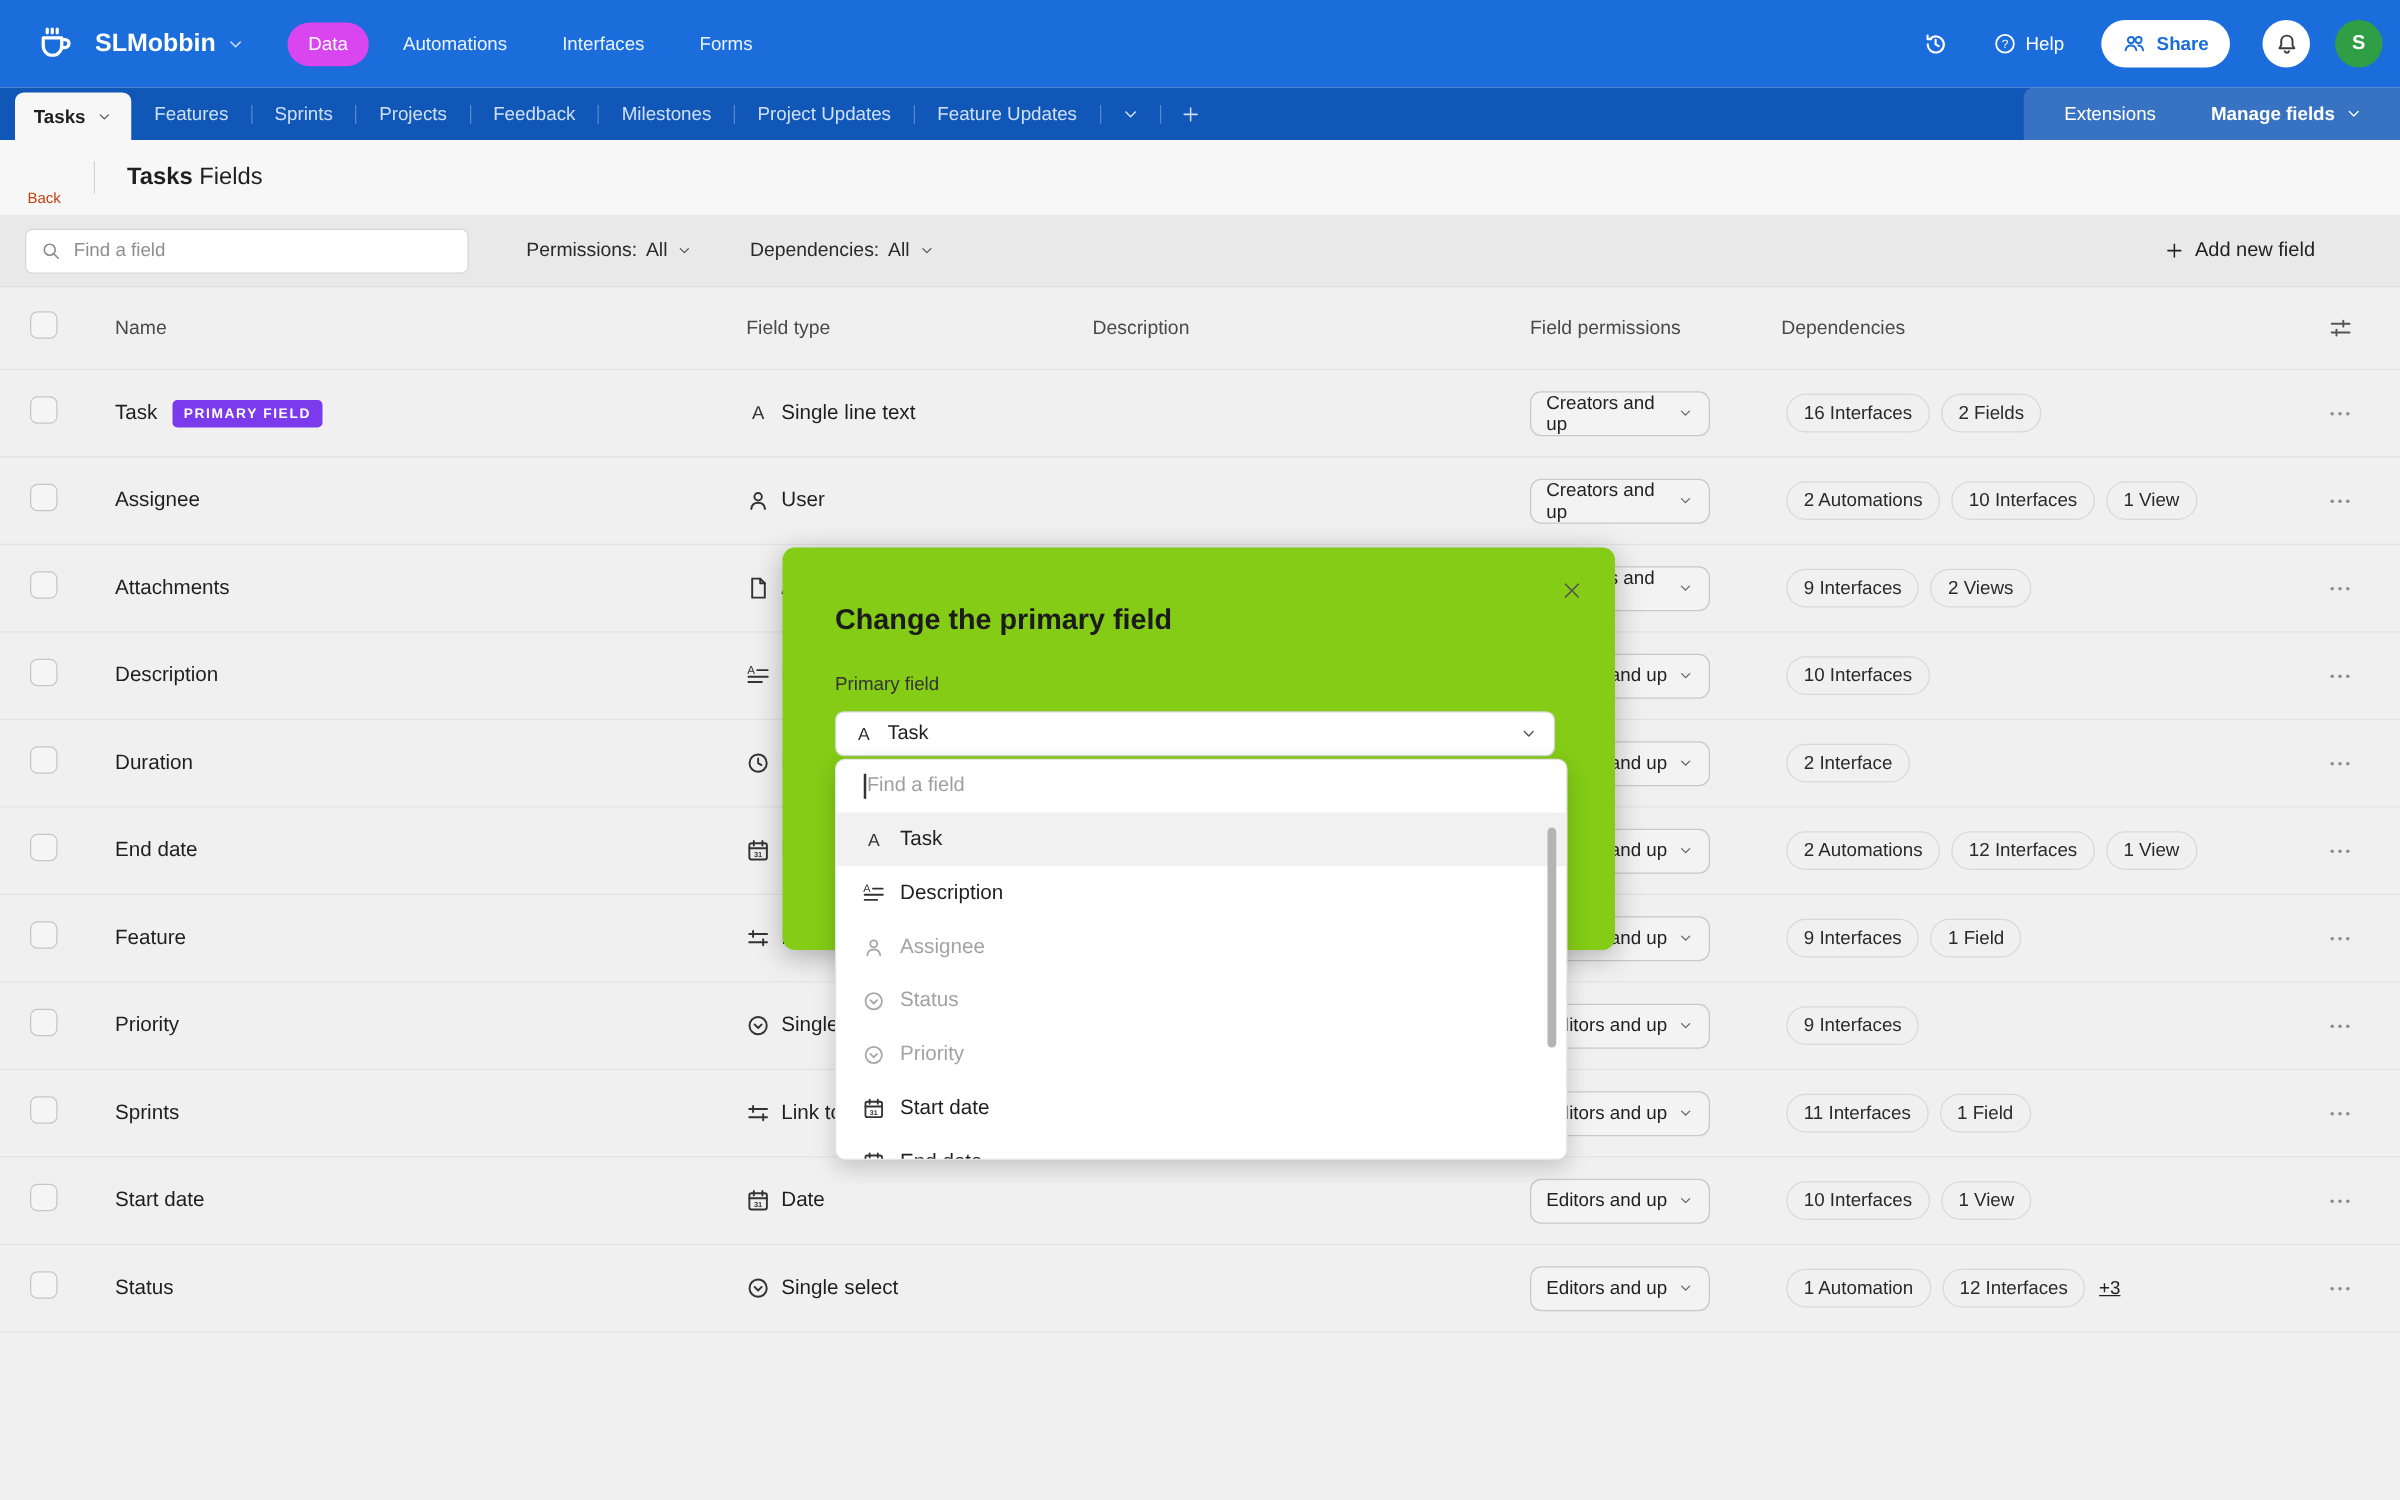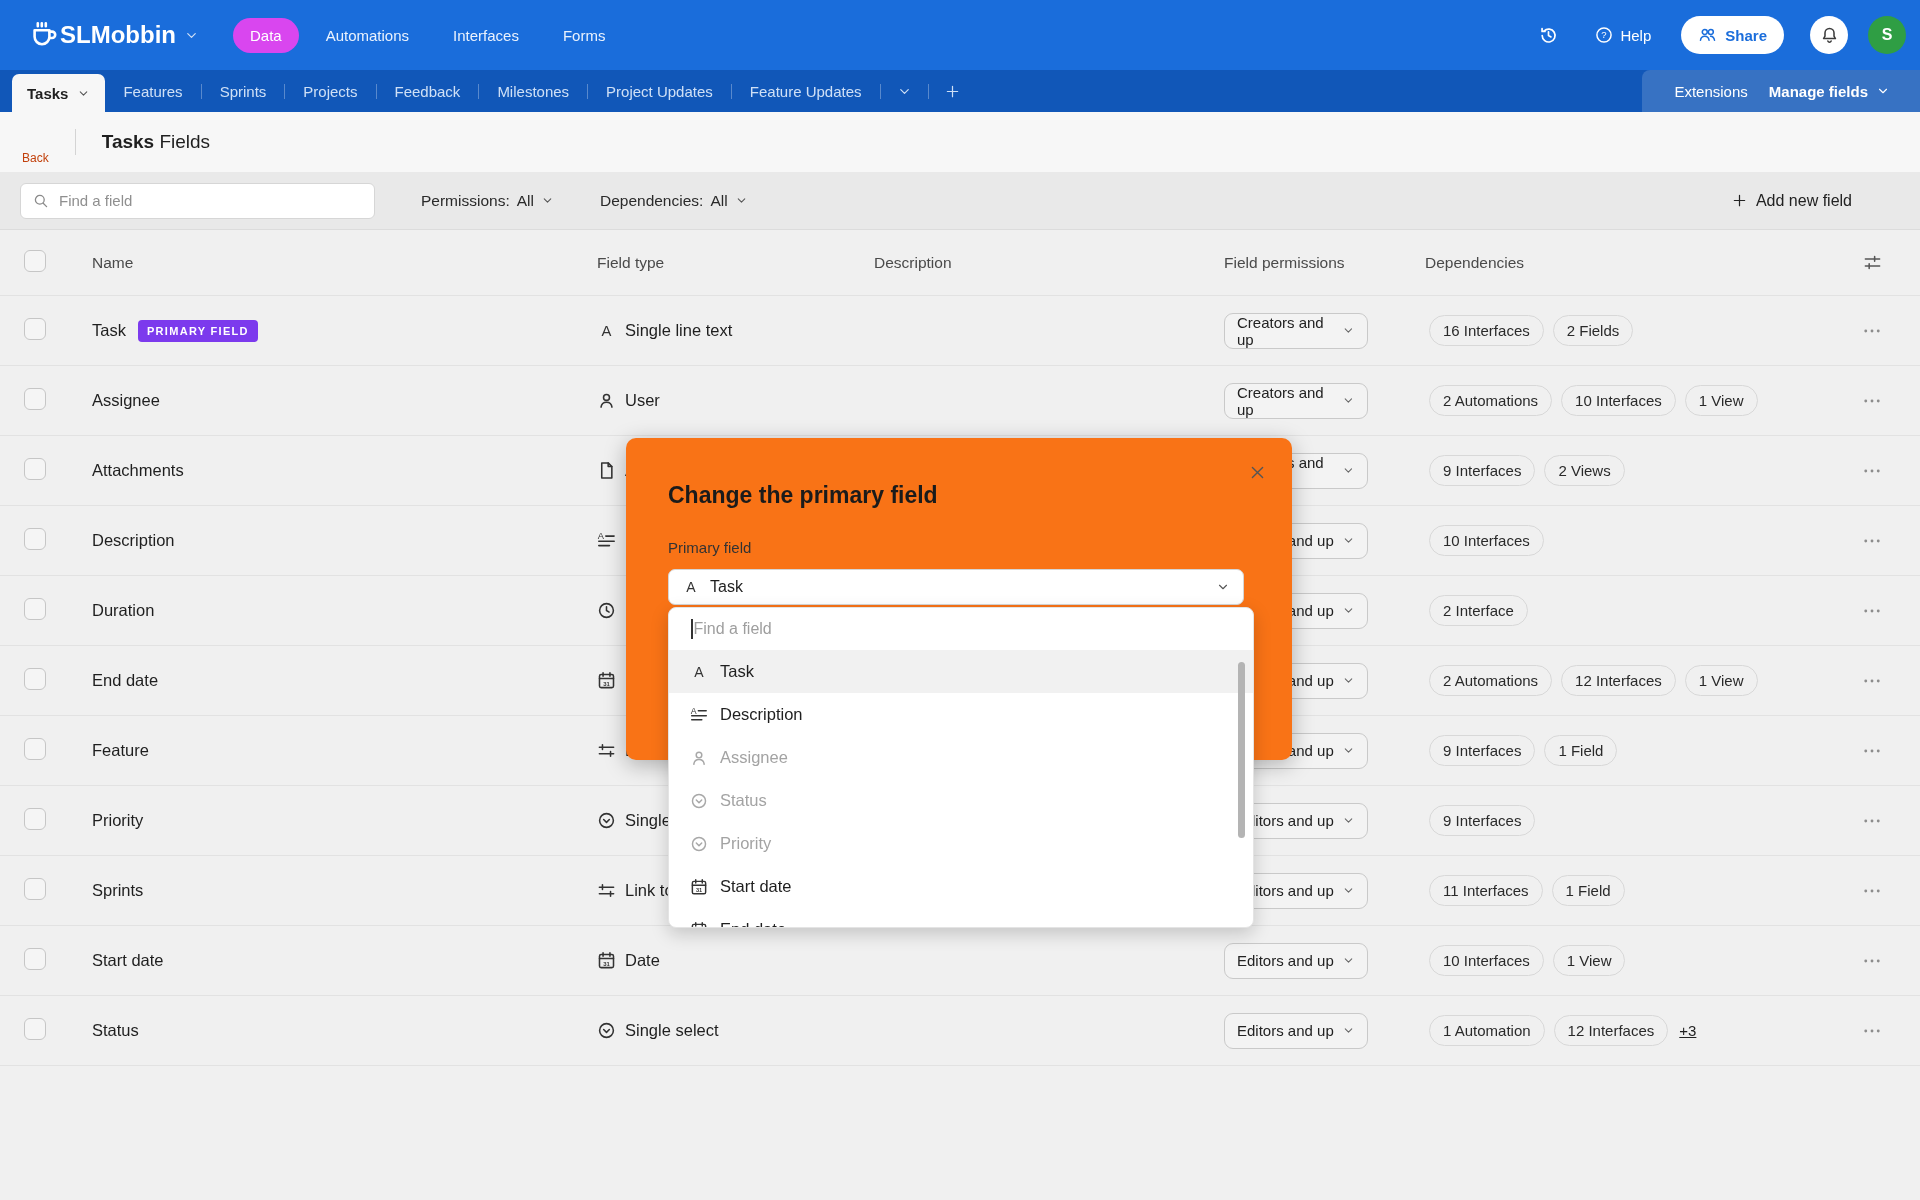--- a/index.html
+++ b/index.html
@@ -5,21 +5,21 @@
   * { margin:0; padding:0; box-sizing:border-box; }
   html,body { width:1920px; height:1200px; overflow:hidden; }
   body { font-family:"Liberation Sans","DejaVu Sans",sans-serif; background:#f0f0f0; color:#1f1f1f; }
   .app { position:relative; width:1920px; height:1200px; }
   .icon { display:inline-flex; align-items:center; justify-content:center; }
   .icon svg { width:100%; height:100%; display:block; }
 
   
   .topbar { position:absolute; top:0; left:0; right:0; height:70px; background:#1a6ddb; display:flex; align-items:center; padding:0 14px 0 28px; }
   .logo-cup { width:32px; height:32px; color:#fff; }
-  .ws-name { color:#fff; font-size:24px; font-weight:bold; }
+  .ws-name { color:#fff; font-size:20px; font-weight:bold; margin-left:16px; }
   .ws-chev { width:15px; height:15px; color:#cfe0f6; margin-left:8px; }
   .primary-nav { display:flex; align-items:center; margin-left:34px; gap:10px; }
   .nav-item { color:#eaf2fd; font-size:15px; padding:9px 17px; border-radius:18px; cursor:pointer; }
   .nav-item.active { background:#d946ef; color:#fff; }
   .top-right { margin-left:auto; display:flex; align-items:center; }
   .hist-icon { width:21px; height:21px; color:#fff; }
   .help-wrap { display:flex; align-items:center; gap:7px; color:#fff; font-size:15px; margin-left:36px; }
   .q-icon { width:18px; height:18px; color:#fff; }
   .share-pill { margin-left:30px; height:38px; border-radius:19px; background:#fff; color:#1a6ddb; display:flex; align-items:center; padding:0 17px; gap:8px; font-size:15px; font-weight:bold; }
   .share-icon { width:19px; height:19px; }
@@ -29,21 +29,21 @@
 
   
   .tabbar { position:absolute; top:70px; left:0; right:0; height:42px; background:#1157b8; display:flex; align-items:center; }
   .tabs-left { display:flex; align-items:center; height:100%; }
   .tab { color:#cfe0f6; font-size:15px; padding:0 18px; height:100%; display:flex; align-items:center; cursor:pointer; white-space:nowrap; }
   .tab.active { background:#f7f7f7; color:#1f1f1f; font-weight:bold; border-radius:7px 7px 0 0; margin-left:12px; height:38px; align-self:flex-end; padding:0 15px; gap:9px; }
   .tab-chev { width:13px; height:13px; color:#555; }
   .tab-icon-btn { color:#cfe0f6; padding:0 16px; height:100%; display:flex; align-items:center; cursor:pointer; }
   .tab-icon-btn .icon { width:15px; height:15px; }
   .tab-sep { width:1px; height:15px; background:rgba(255,255,255,0.3); }
-  .tabbar-right { position:absolute; right:0; top:0; height:42px; background:rgba(255,255,255,0.16); border-radius:8px 0 0 0; display:flex; align-items:center; padding:0 30px 0 32px; gap:21px; }
+  .tabbar-right { position:absolute; right:0; top:0; height:42px; background:rgba(255,255,255,0.16); border-radius:8px 0 0 0; display:flex; align-items:center; padding:0 30px 0 32px; gap:44px; }
   .ext-label { color:#fff; font-size:15px; }
   .mf-wrap { display:flex; align-items:center; gap:8px; color:#fff; font-size:15px; font-weight:bold; }
   .mf-chev { width:14px; height:14px; color:#fff; }
 
   
   .crumb { position:absolute; top:112px; left:0; right:0; height:60px; background:#f7f7f7; display:flex; align-items:center; padding-left:22px; }
   .back-link { color:#c2410c; font-size:12px; cursor:pointer;margin-top:32px; }
   .crumb-div { width:1px; height:26px; background:#d4d4d4; margin:0 26px; }
   .page-title { font-size:19px; }
   .page-title b { font-weight:bold; }
@@ -76,21 +76,21 @@
   .perm-pill { width:144px; height:36px; border:1px solid #c9c9c9; border-radius:9px; background:#f3f3f3; display:flex; align-items:center; justify-content:space-between; padding:0 12px; font-size:15px; color:#222; cursor:pointer; }
   .perm-pill .icon { width:13px; height:13px; color:#666; }
   .col-deps { display:flex; align-items:center; gap:9px; padding-left:4px; }
   .dep-badge { border:1px solid #d8d8d8; border-radius:17px; padding:6px 13px; font-size:15px; color:#2a2a2a; white-space:nowrap; cursor:pointer; }
   .dep-extra { font-size:15px; color:#222; text-decoration:underline; cursor:pointer; margin-left:2px; }
   .col-more { display:flex; justify-content:flex-end; padding-right:38px; }
   .more-dots { width:20px; height:20px; color:#8c8c8c; cursor:pointer; }
   .hdr-settings { width:19px; height:19px; color:#555; cursor:pointer; }
 
   
-  .modal { position:absolute; left:626px; top:438px; width:666px; height:322px; background:#f97316; border-radius:10px; box-shadow:0 5px 22px rgba(0,0,0,0.28); z-index:30; padding:44px 42px 0 42px; }
+  .modal { position:absolute; left:626px; top:438px; width:666px; height:322px; background:#84cc16; border-radius:10px; box-shadow:0 5px 22px rgba(0,0,0,0.28); z-index:30; padding:44px 42px 0 42px; }
   .modal-close { position:absolute; top:26px; right:26px; width:17px; height:17px; color:#555; cursor:pointer; }
   .modal-title { font-size:23px; font-weight:bold; color:#1b1b1b; }
   .modal-label { margin-top:30px; font-size:15px; color:#333; }
   .modal-select { margin-top:13px; width:576px; height:36px; border:1px solid #d5d5d5; border-radius:7px; background:#fff; display:flex; align-items:center; padding:0 13px; gap:10px; cursor:pointer; }
   .modal-select .fld-icon { width:18px; height:18px; color:#333; }
   .modal-select .sel-label { font-size:16px; color:#1f1f1f; flex:1; }
   .modal-select .icon.chev { width:14px; height:14px; color:#555; }
 
   
   .dropdown { position:absolute; left:668px; top:607px; width:586px; height:321px; background:#fff; border:1px solid #e4e4e4; border-radius:8px; box-shadow:0 6px 18px rgba(0,0,0,0.18); z-index:40; overflow:hidden; }

